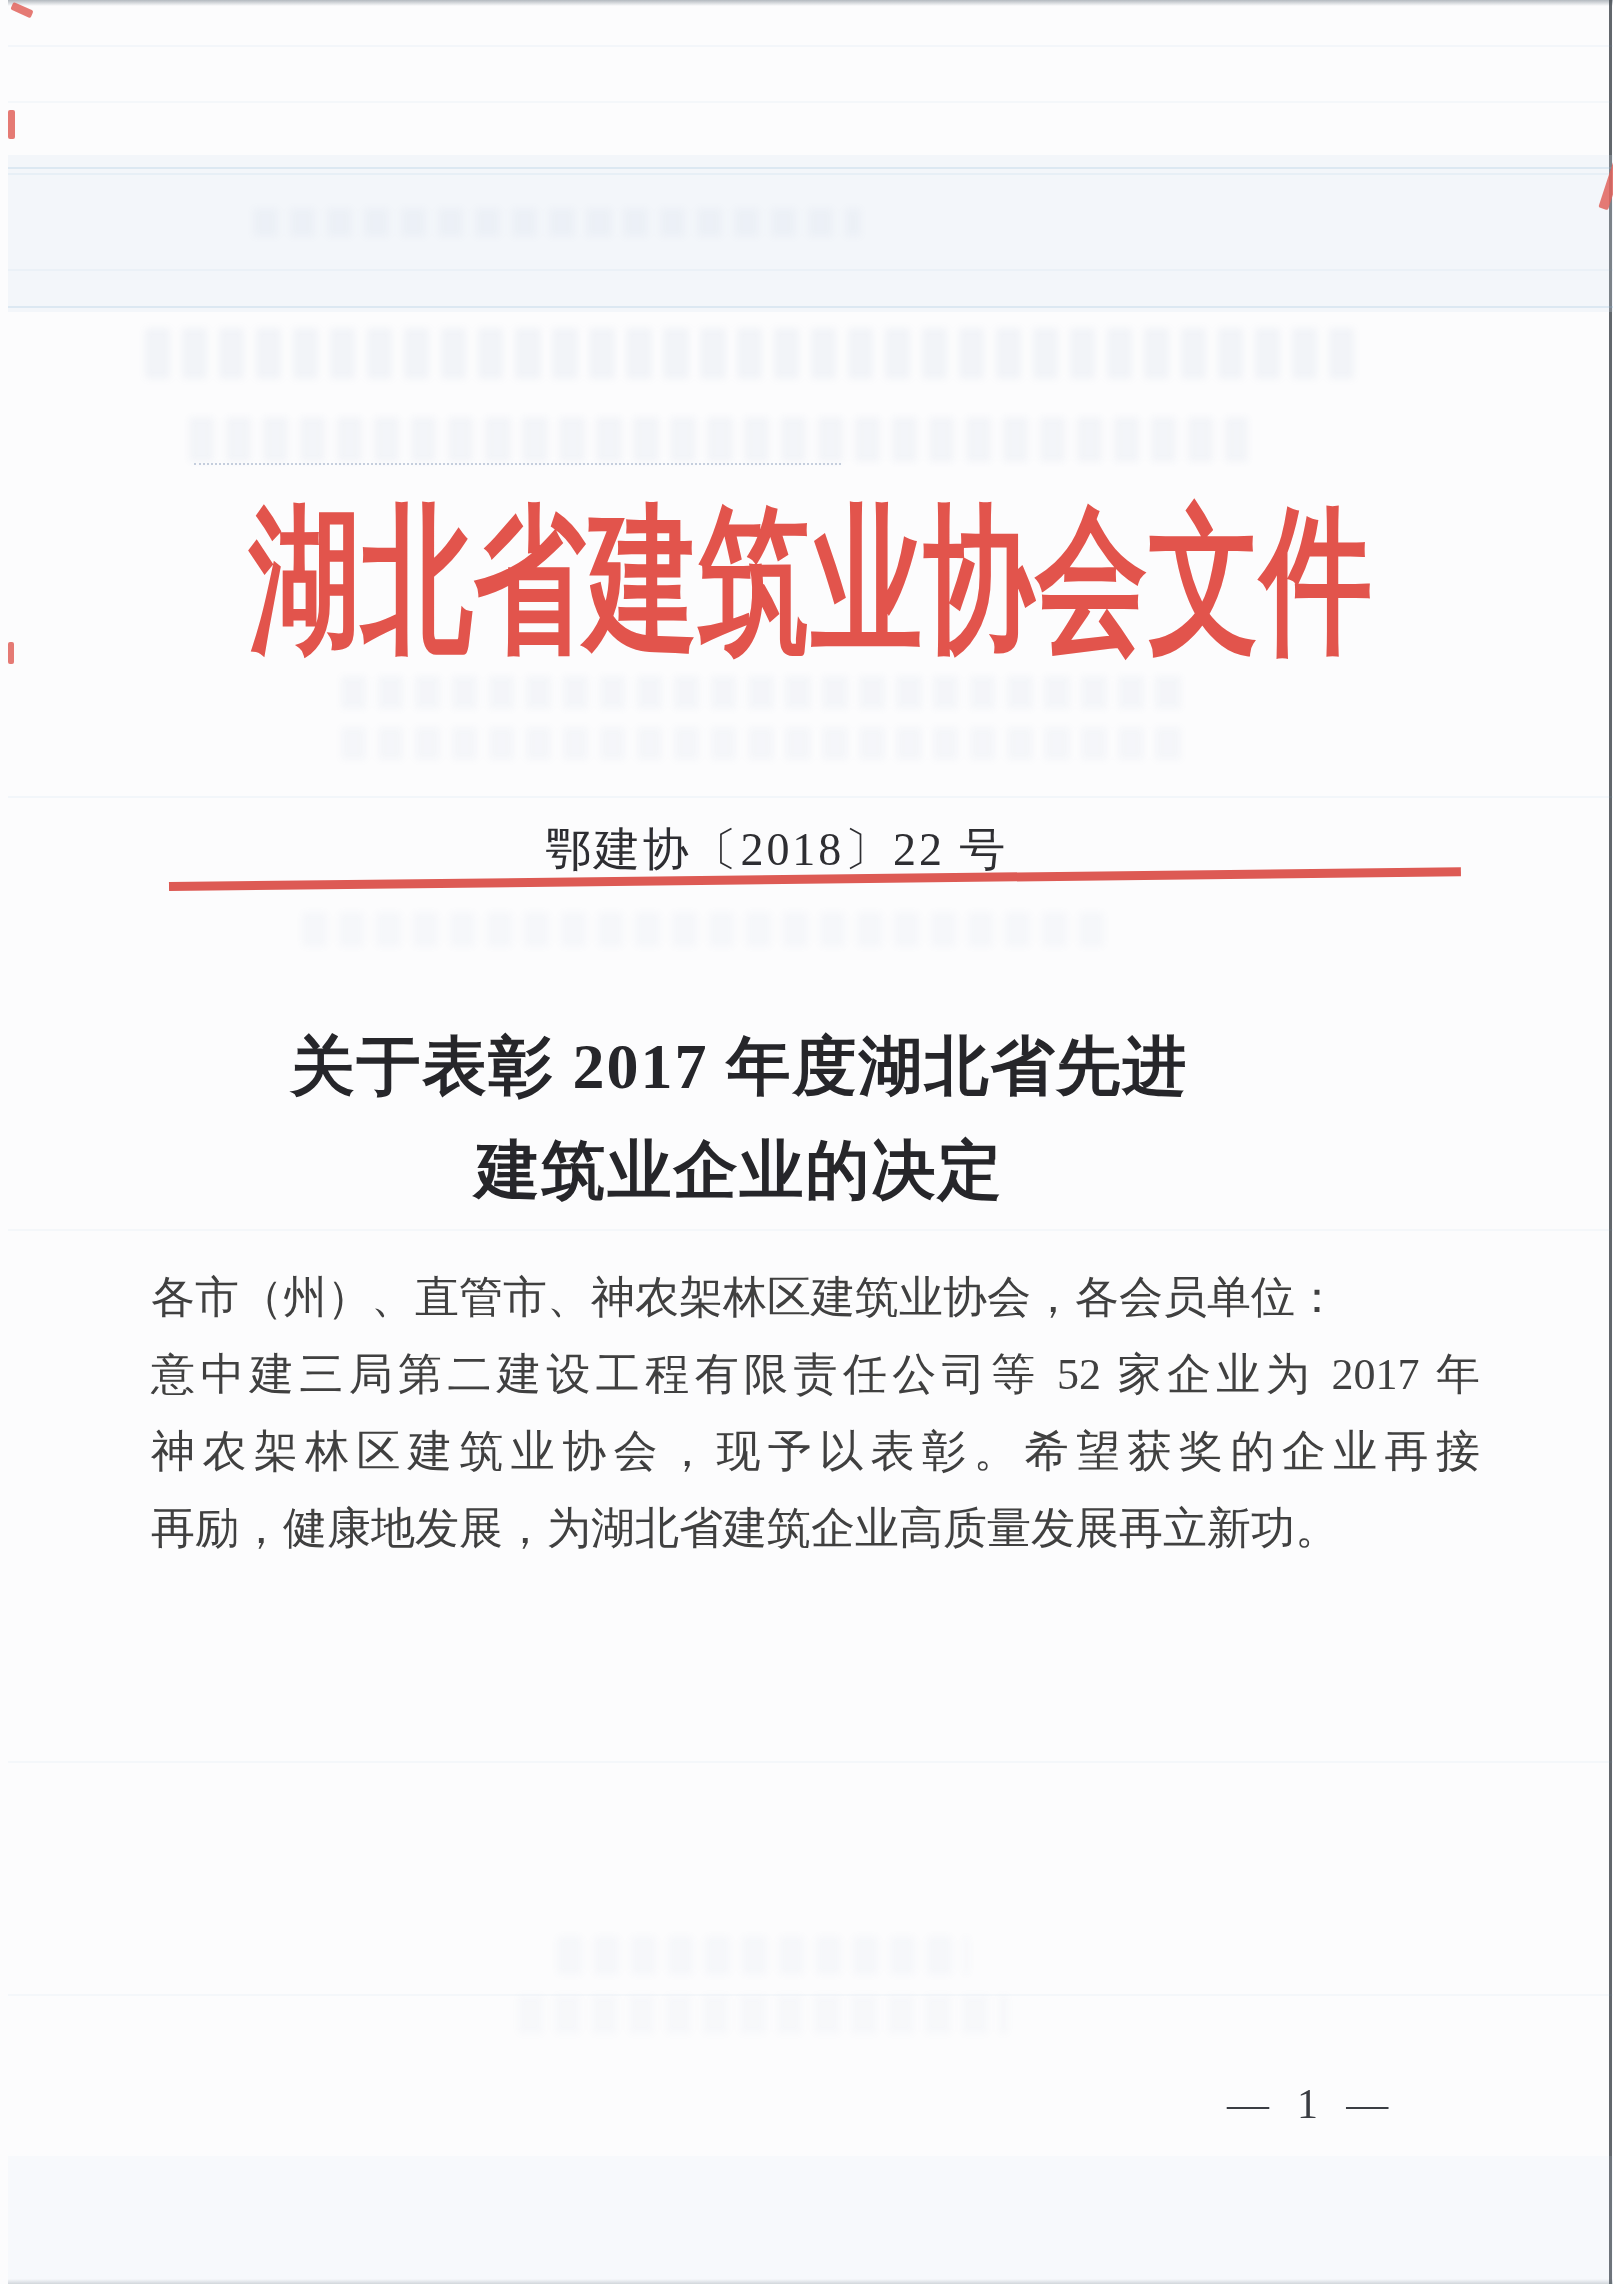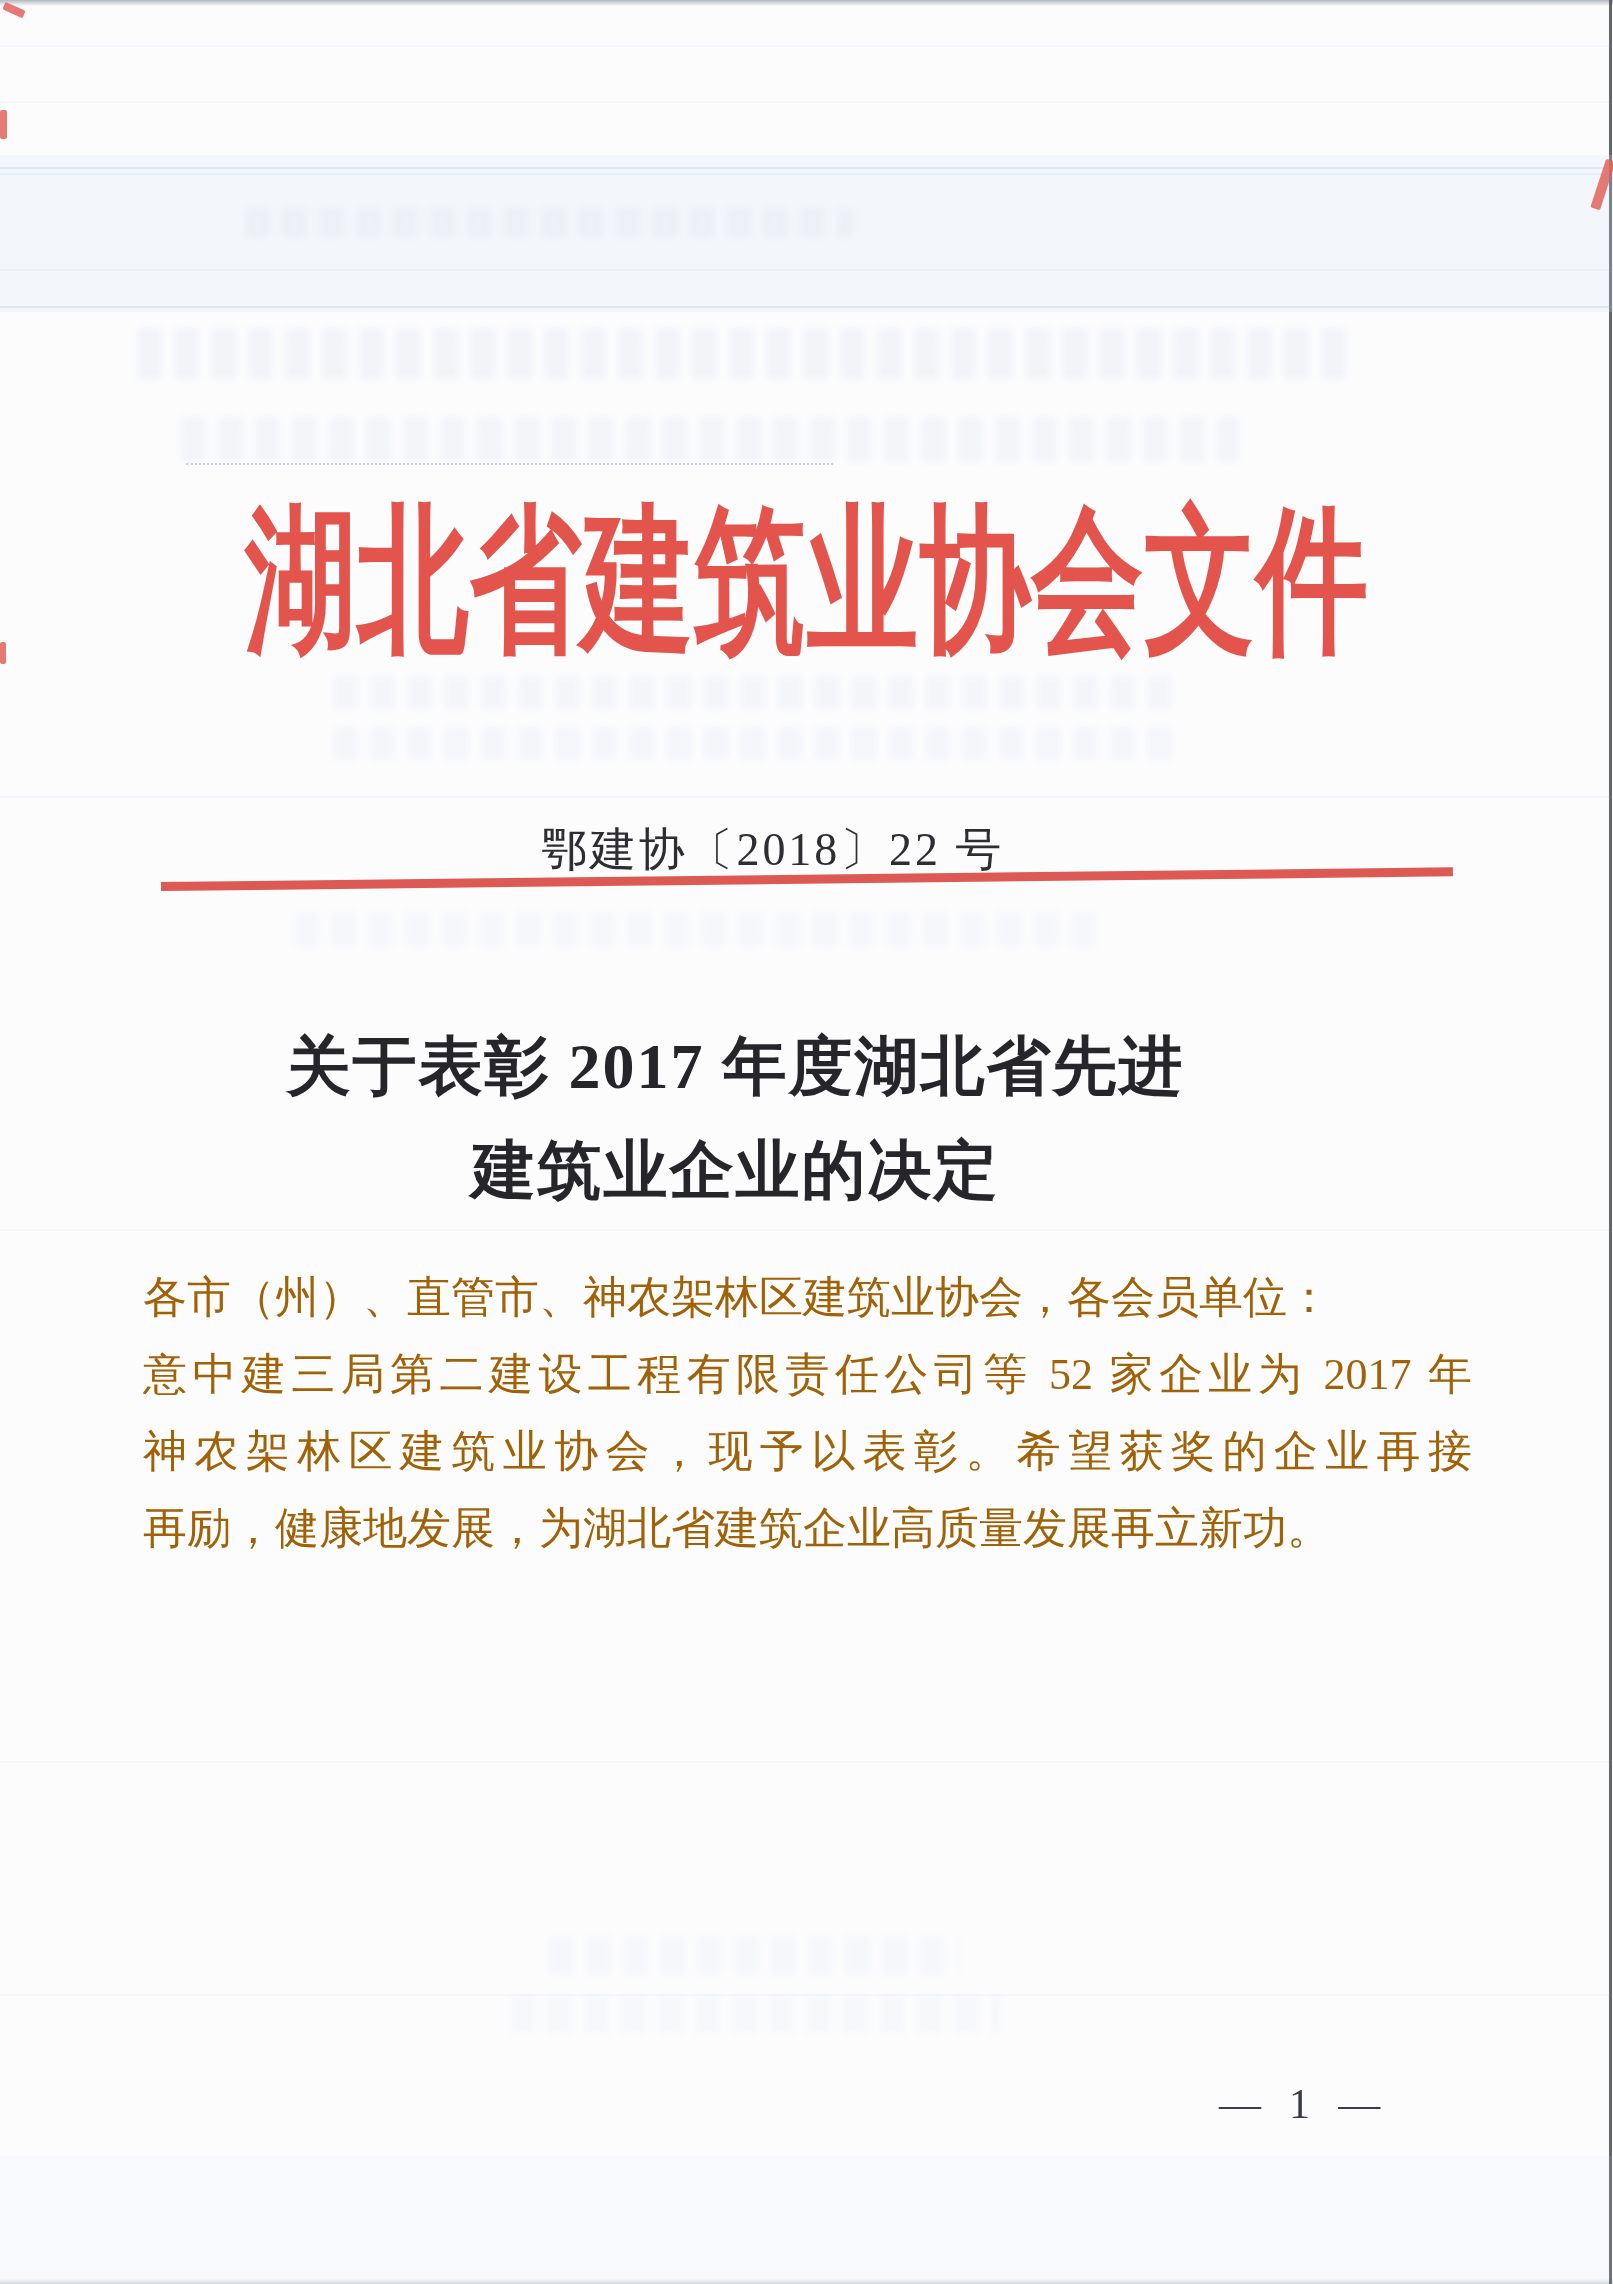--- a/index.html
+++ b/index.html
@@ -3,21 +3,21 @@
 <meta charset="utf-8">
 <style>
   html,body{margin:0;padding:0;}
   body{
     width:1613px;height:2285px;
     background:#fcfcfd;
     font-family:"Liberation Serif","DejaVu Serif",serif;
     position:relative;overflow:hidden;
     color:#2d2d30;
   }
-  .page{position:absolute;inset:0;}
+  .page{position:absolute;inset:0;margin-left:8px;}
 
   
   .scan-line{position:absolute;left:0;width:100%;height:2px;background:rgba(140,180,215,.22);}
   .edge-top{position:absolute;left:0;top:0;width:100%;height:5.9px;
     background:linear-gradient(#9aa2aa,rgba(255,255,255,0));opacity:.75;}
   .edge-bottom{position:absolute;left:0;top:2279px;width:100%;height:5.9px;
     background:linear-gradient(rgba(255,255,255,0),#a8aeb4);opacity:.6;}
   .edge-right{position:absolute;top:0;right:1px;width:2.9px;height:100%;background:#474c52;opacity:.85;}
   .soft-band{position:absolute;left:0;width:100%;background:rgba(214,228,242,.22);}
   .ghost-row{position:absolute;filter:blur(3.9px);opacity:.5;border-radius:2.9px;
@@ -45,21 +45,21 @@
   .doc-title{
     position:absolute;top:1015px;left:0;width:100%;
     text-align:center;font-weight:bold;color:#26262a;
     font-size:64px;line-height:104px;letter-spacing:2px;
     transform:translateX(-71px);
   }
 
   
   .body-text{
     position:absolute;top:1259px;left:143px;width:1329px;
-    font-size:44px;line-height:77px;color:#a16207;
+    font-size:44px;line-height:77px;color:#404040;
   }
   .line{white-space:nowrap;}
   .line.just{white-space:normal;text-align:justify;text-align-last:justify;}
   .line.indent{text-indent:89px;}
 
   
   .page-number{
     position:absolute;top:2080px;left:1219px;
     font-size:42px;letter-spacing:8.8px;color:#3a3d43;white-space:nowrap;
   }

